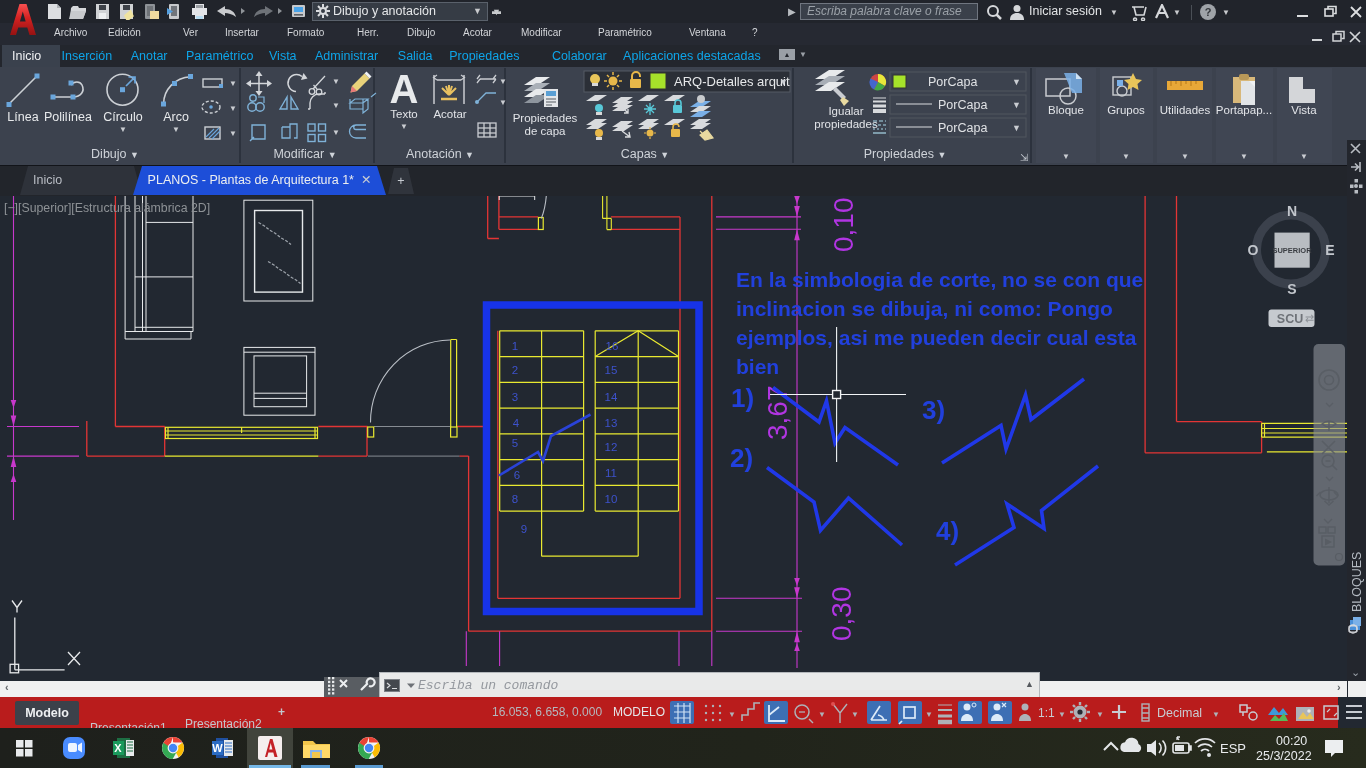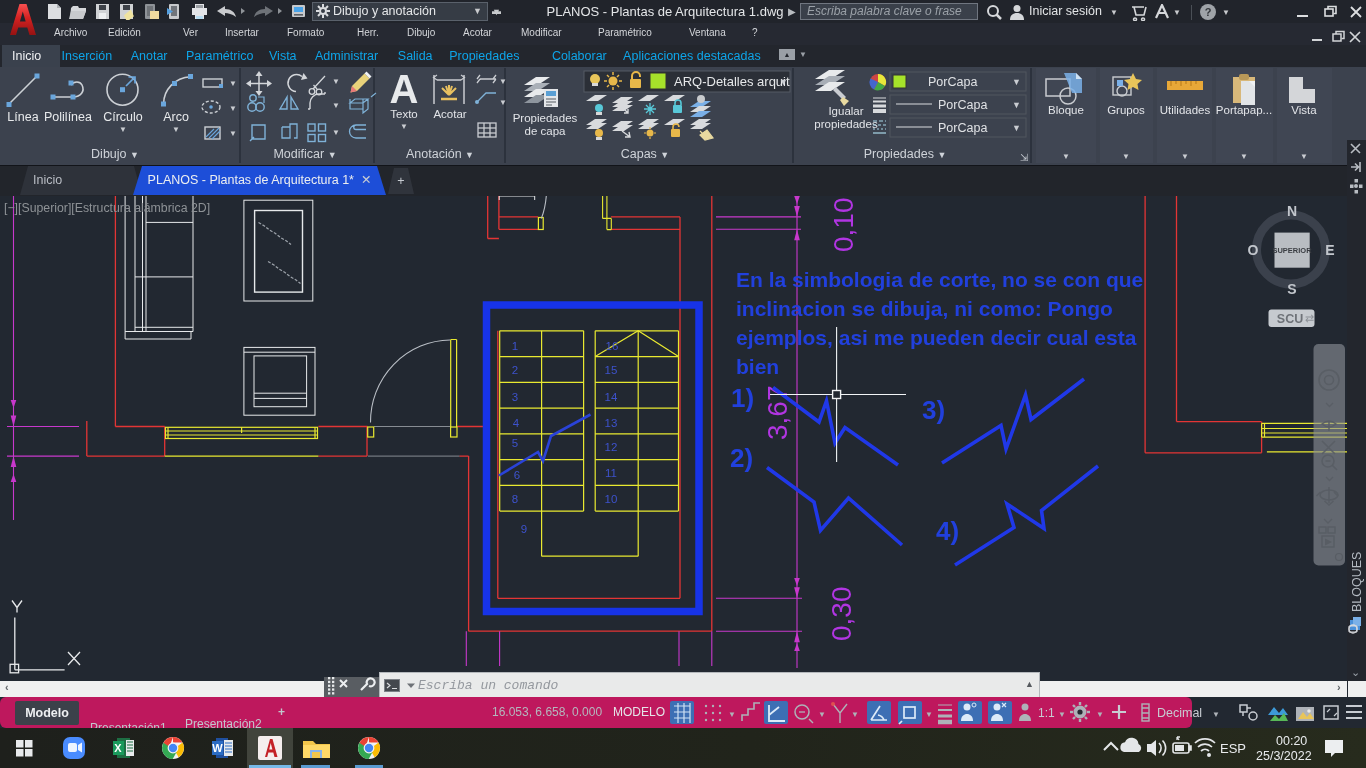--- a/index.html
+++ b/index.html
@@ -15,21 +15,21 @@
 .mi{color:#d4d6da;font-size:10px;}
 #wsbox{left:312px;top:2px;width:176px;height:19px;background:#363c45;border:1px solid #5a616b;color:#e6e8ea;font-size:12.5px;line-height:17px;}
 #title-text{left:455px;top:4px;width:430px;text-align:center;color:#e4e6e8;font-size:13px;}
 #searchbox{left:800px;top:3px;width:178px;height:17px;background:#3a404a;border:1px solid #707680;color:#9ba1a8;font-size:12px;font-style:italic;line-height:15px;padding-left:6px;}
 
 .rtab2{top:45px;height:22px;line-height:22px;color:#0ea5e9;font-size:12.5px;}
 
 .ftab{position:absolute;top:0;height:29px;color:#b9bdc4;font-size:12.5px;text-align:center;line-height:29px;}
 
 #hscroll{left:0;top:681px;width:1347px;height:15.5px;background:#f0f0f0;}
-#statusbar{left:0;top:697px;width:1192px;height:31px;background:#be185d;border-radius:6px;}
+#statusbar{left:0;top:697px;width:1338px;height:31px;background:#b91c1c;}
 #taskbar{left:0;top:728px;width:1366px;height:40px;background:linear-gradient(90deg,#1e201c,#21241b 55%,#272b1d);}
 .stext{position:absolute;color:#c2c6cc;font-size:12px;line-height:31px;}
 </style></head>
 <body>
 <div id="page">
 
 <div class="abs" id="titlebar"></div>
 <div class="abs" id="menubar"></div>
 <div class="abs" id="tabsrow"></div>
 
@@ -84,21 +84,20 @@
           <line x1="7" y1="11" x2="7" y2="14"></line>
           <line x1="0" y1="7" x2="3" y2="7"></line>
           <line x1="11" y1="7" x2="14" y2="7"></line>
           <line x1="2" y1="2" x2="4.2" y2="4.2"></line>
           <line x1="9.8" y1="9.8" x2="12" y2="12"></line>
           <line x1="12" y1="2" x2="9.8" y2="4.2"></line>
           <line x1="2" y1="12" x2="4.2" y2="9.8"></line>
         </g>
       </svg>Dibujo y anotación<span style="float:right;margin:0 5px;color:#c8cacd;font-size:9px">▼</span></div>
 <div class="abs" style="left:492px;top:7px;color:#c8cacd;font-size:9px">▼<div style="margin-top:-11px">▬</div></div>
-<div class="abs" id="title-text" style="left:450px">PLANOS - Plantas de Arquitectura 1.dwg</div>
 <div class="abs" style="left:788px;top:6px;color:#b8bcc0;font-size:10px">▶</div>
 <div class="abs" id="searchbox">Escriba palabra clave o frase</div>
 <svg class="abs" style="left:985px;top:4px" width="250" height="17" viewBox="0 0 250 17">
  <circle cx="8" cy="7" r="5" fill="none" stroke="#d5d7da" stroke-width="2"></circle>
       <line x1="11.5" y1="10.5" x2="16" y2="15" stroke="#d5d7da" stroke-width="2.5"></line>
  <circle cx="32" cy="4.5" r="3.5" fill="#d5d7da"></circle>
       <path d="M25 16 c0-5 3-7 7-7 s7 2 7 7 z" fill="#d5d7da"></path>
  <path d="M147 3 h12 M149 3 l2 8 h8 l2-8 M150 14 a1.4 1.4 0 1 0 .1 0 M158 14 a1.4 1.4 0 1 0 .1 0" stroke="#d5d7da" stroke-width="1.6" fill="none"></path>
  <path d="M171 14 L177 1 L183 14 M174 9 h6" stroke="#d5d7da" stroke-width="2.2" fill="none"></path>
  <rect x="206" y="1" width="1" height="15" fill="#4a4f56"></rect>

